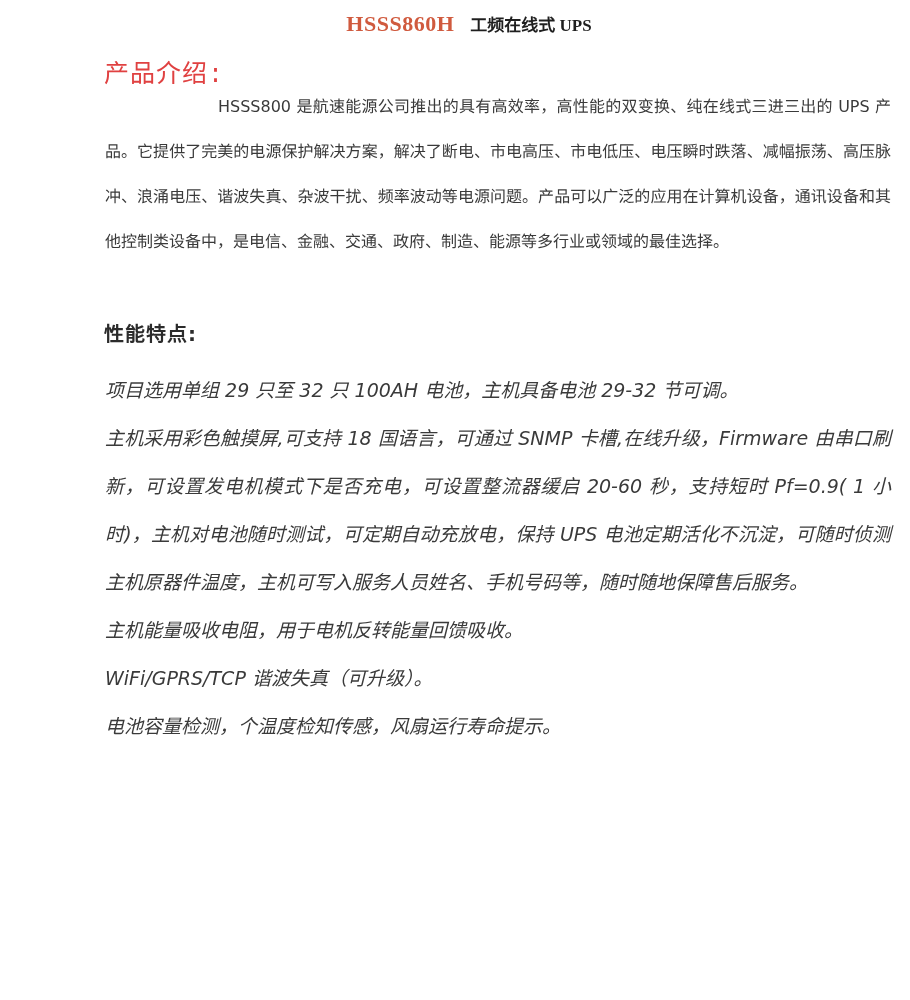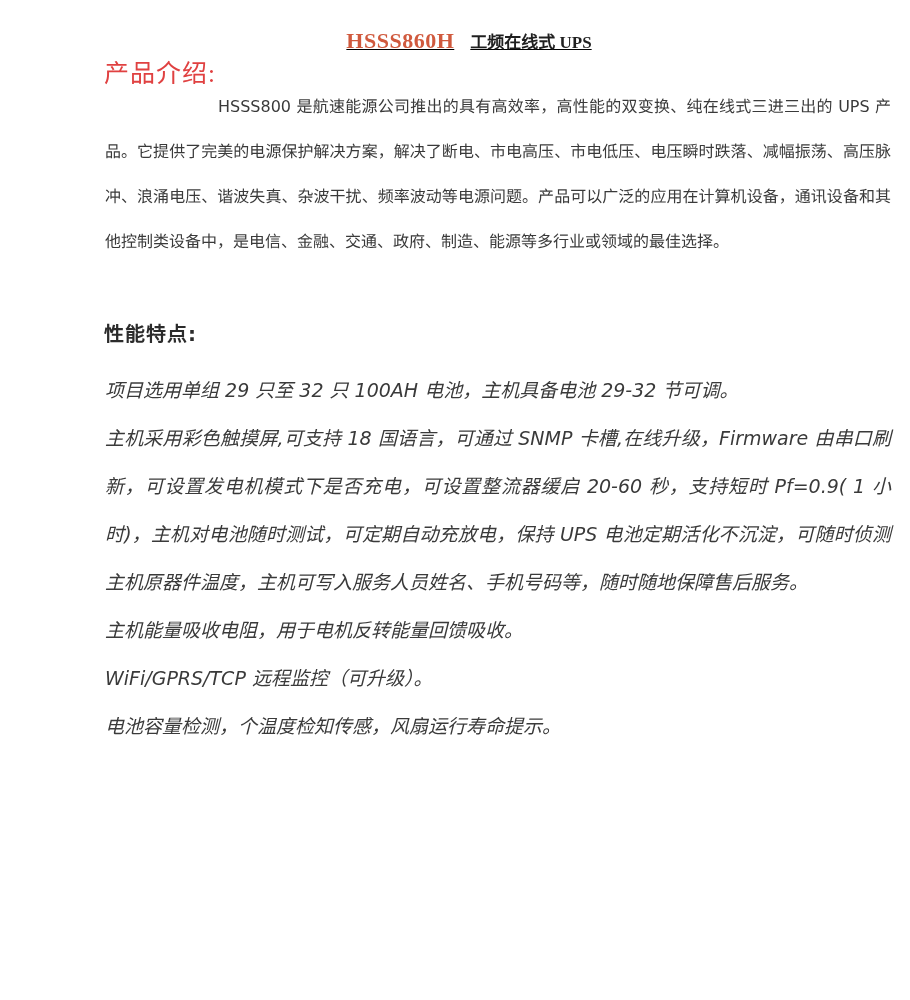--- a/index.html
+++ b/index.html
@@ -12,48 +12,47 @@
   }
   .page {
     position: relative;
     width: 910px;
     height: 1000px;
     background: #ffffff;
     font-family: "DejaVu Sans", "Liberation Sans", sans-serif;
   }
   .doc-title {
     position: absolute;
-    top: 28px;
+    top: 11px;
     left: 0;
     width: 100%;
     padding-left: 28px;
     box-sizing: border-box;
     text-align: center;
     white-space: nowrap;
-    text-decoration: underline;
   }
   .doc-title .model {
     font-family: "Liberation Serif", "DejaVu Serif", serif;
     font-weight: 700;
     font-size: 22px;
     color: var(--model-color, #d05a3e);
     letter-spacing: 0.5px;
   }
   .doc-title .subtitle {
     font-family: "Liberation Serif", "DejaVu Serif", serif;
     font-weight: 600;
     font-size: 17px;
     color: #1f1f1f;
     margin-left: 16px;
   }
   .intro-heading {
     position: absolute;
     left: 104px;
     top: 53px;
-    font-family: Liberation Serif, serif;
+    font-family: Liberation Mono, monospace;
     font-weight: 400;
     font-size: 25px;
     color: var(--intro-heading-color, #e04141);
     letter-spacing: 1px;
   }
   .intro-body {
     position: absolute;
     left: 105px;
     top: 84px;
     width: 786px;
@@ -101,17 +100,17 @@
   <div class="intro-heading">产品介绍:</div>
 
   <p class="intro-body">HSSS800 是航速能源公司推出的具有高效率，高性能的双变换、纯在线式三进三出的 UPS 产品。它提供了完美的电源保护解决方案，解决了断电、市电高压、市电低压、电压瞬时跌落、减幅振荡、高压脉冲、浪涌电压、谐波失真、杂波干扰、频率波动等电源问题。产品可以广泛的应用在计算机设备，通讯设备和其他控制类设备中，是电信、金融、交通、政府、制造、能源等多行业或领域的最佳选择。</p>
 
   <div class="features-heading">性能特点:</div>
 
   <div class="features-body">
     <p>项目选用单组 29 只至 32 只 100AH 电池，主机具备电池 29-32 节可调。</p>
     <p>主机采用彩色触摸屏,可支持 18 国语言，可通过 SNMP 卡槽,在线升级，Firmware 由串口刷新，可设置发电机模式下是否充电，可设置整流器缓启 20-60 秒，支持短时 Pf=0.9( 1 小时)，主机对电池随时测试，可定期自动充放电，保持 UPS 电池定期活化不沉淀，可随时侦测主机原器件温度，主机可写入服务人员姓名、手机号码等，随时随地保障售后服务。</p>
     <p>主机能量吸收电阻，用于电机反转能量回馈吸收。</p>
-    <p>WiFi/GPRS/TCP 远程监控（可升级）。</p>
+    <p>WiFi/GPRS/TCP 谐波失真（可升级）。</p>
     <p>电池容量检测，个温度检知传感，风扇运行寿命提示。</p>
   </div>
 
 </div>
 
 </body></html>

